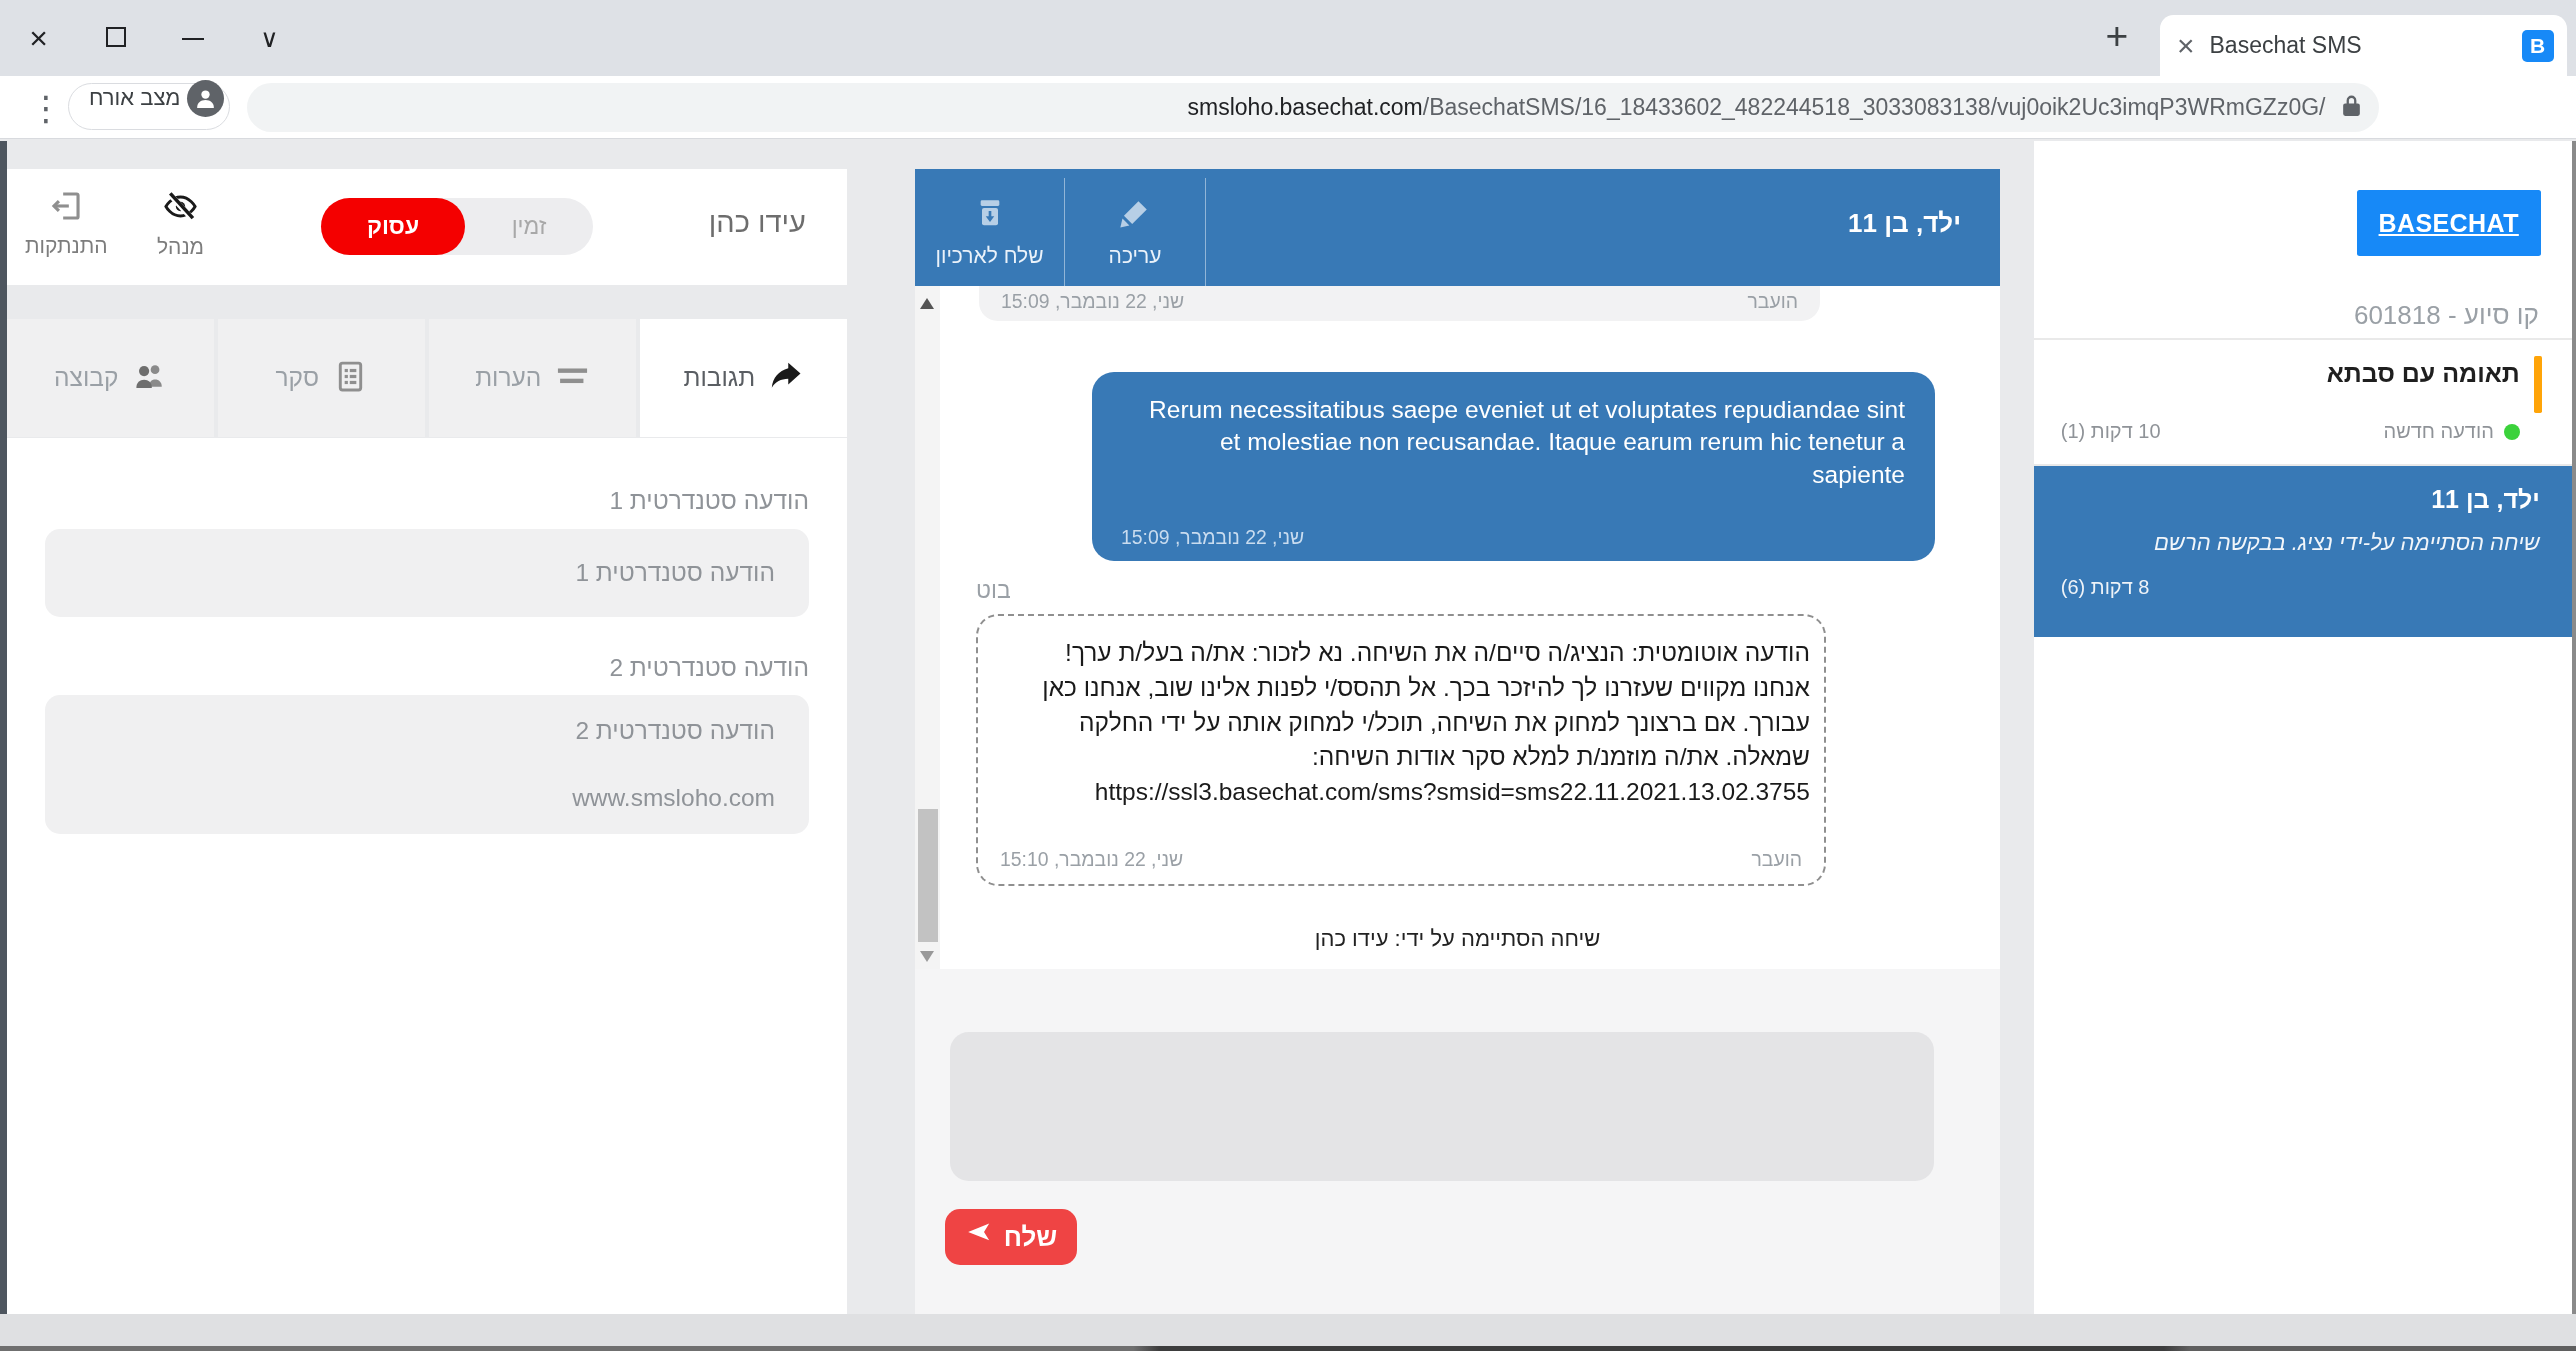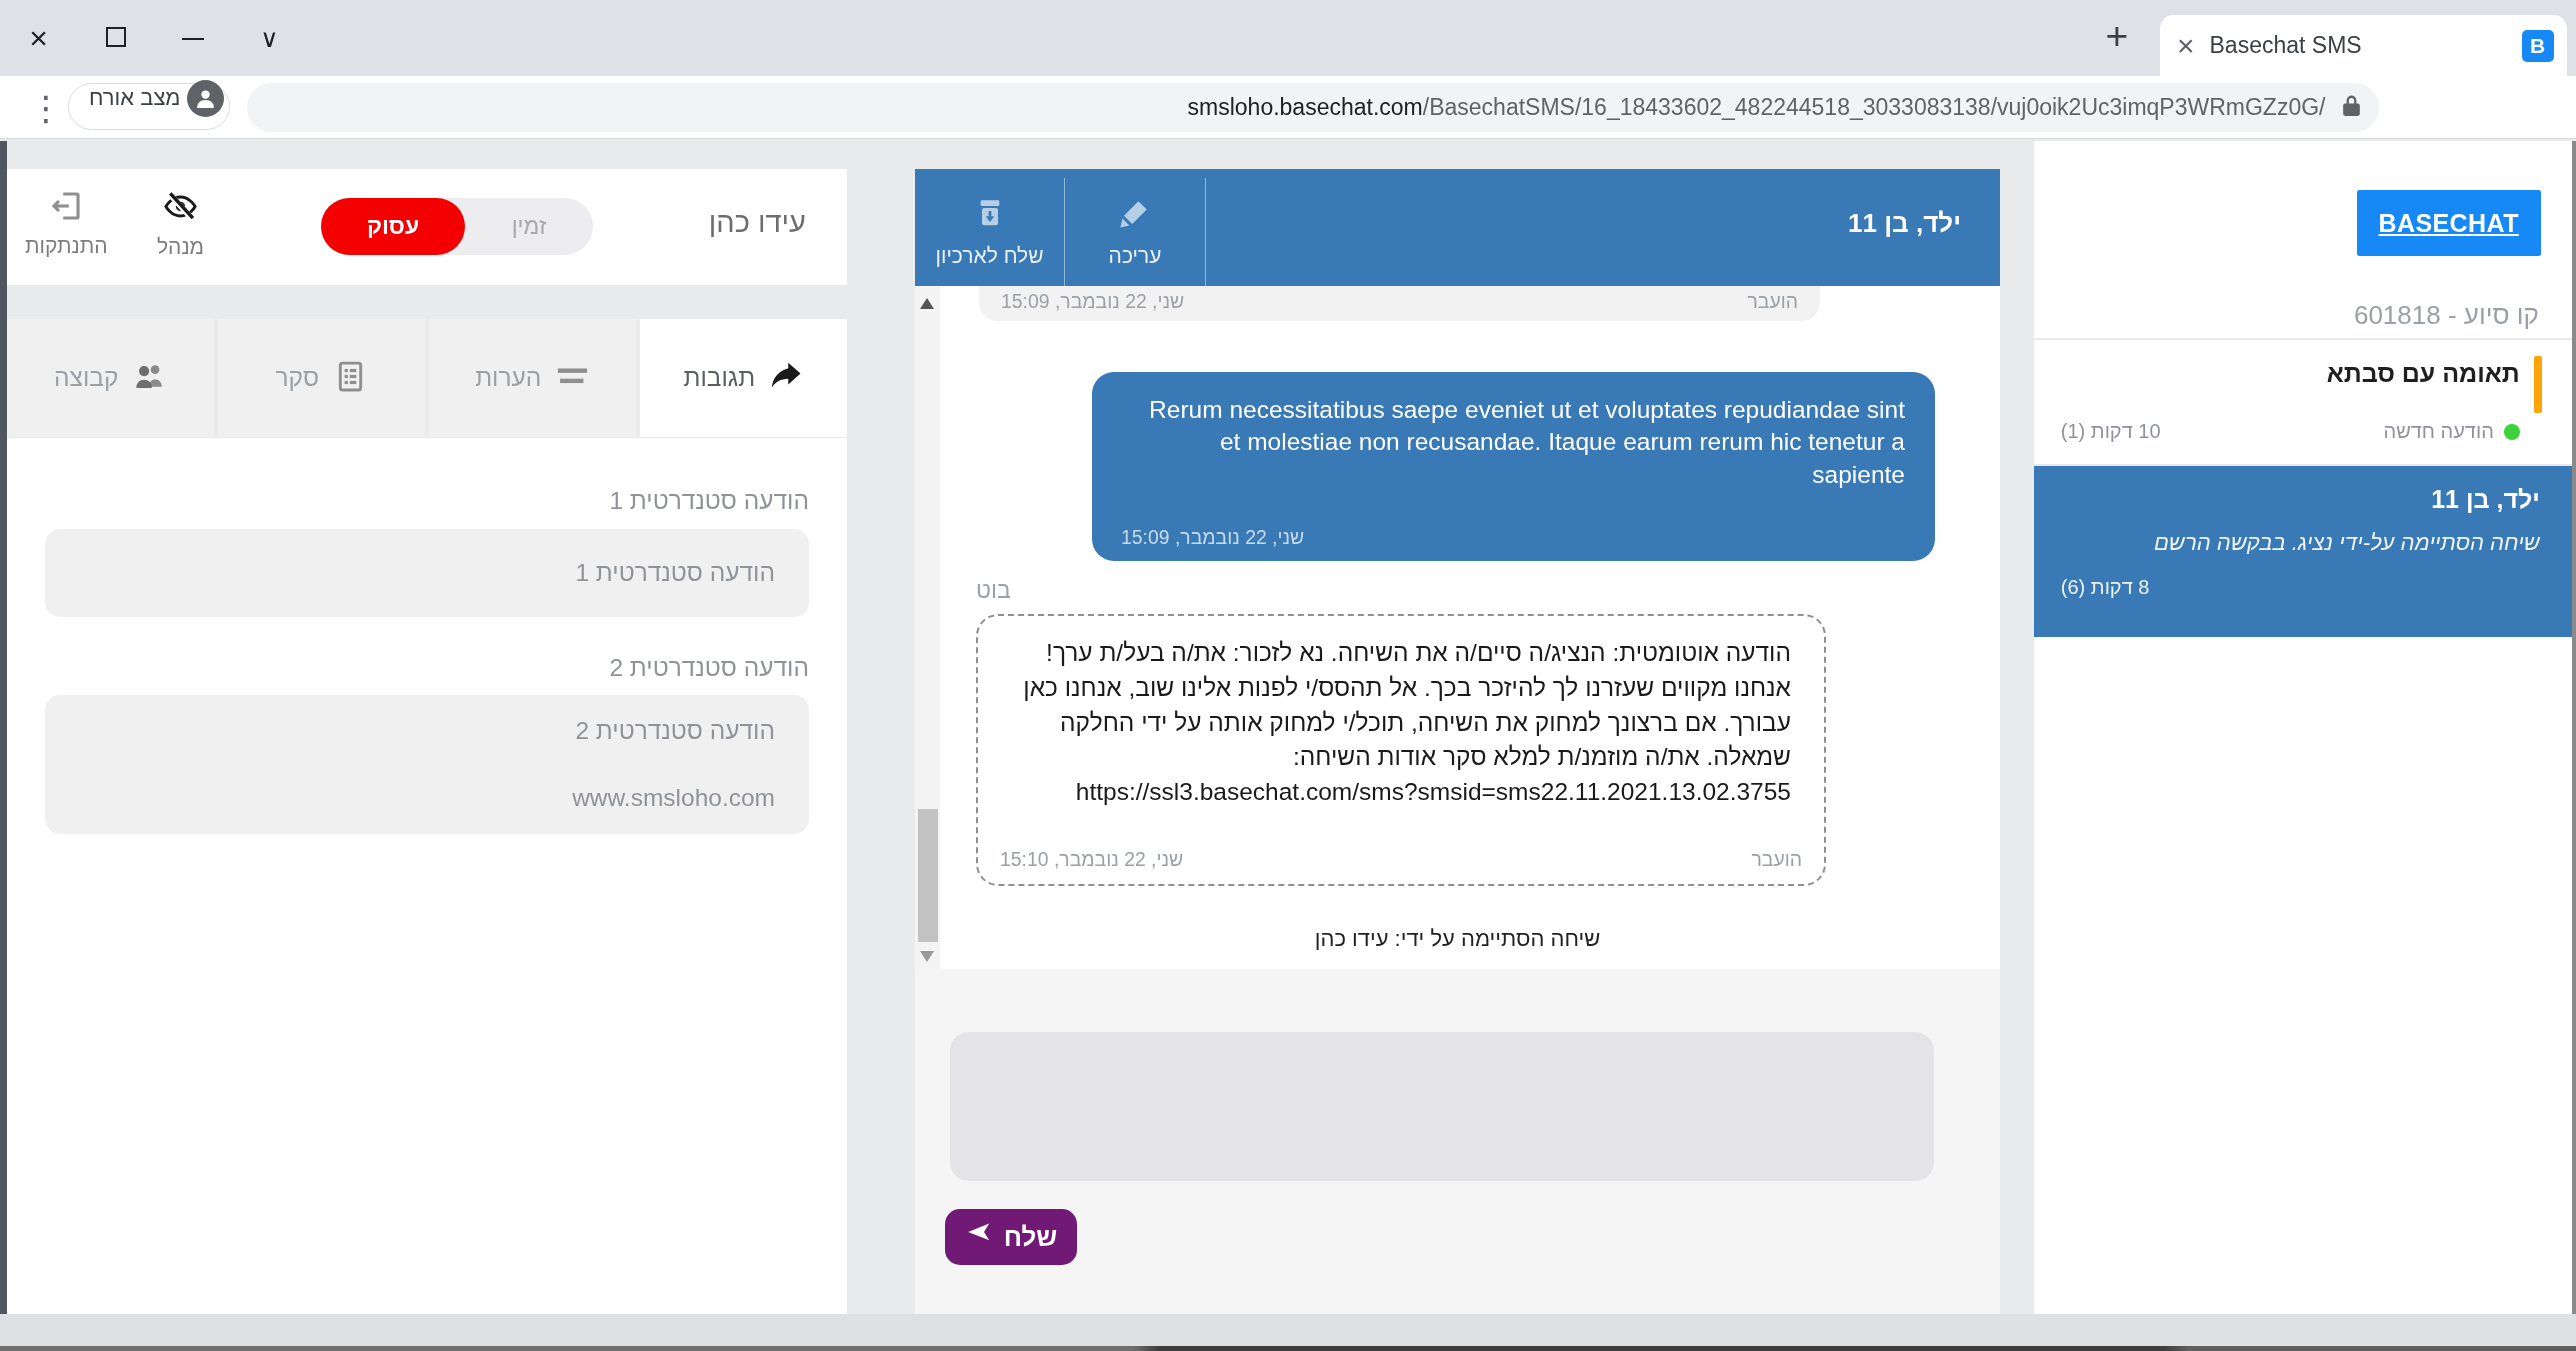--- a/index.html
+++ b/index.html
@@ -73,29 +73,29 @@
   .bubble-partial { position:absolute; left:64px; top:0; width:841px; height:35px; background:#f2f2f3; border-radius:0 0 18.6px 18.6px; }
   .bp-status { position:absolute; right:22px; top:4.2px; font-size:19.4px; color:#9aa0a6; }
   .bp-time { position:absolute; left:22px; top:4.2px; font-size:19.4px; color:#9aa0a6; }
 
   .bubble-out { position:absolute; left:177px; top:86px; width:843px; height:189px; background:#3879b6; border-radius:22px; }
   .bo-text { position:absolute; left:30px; right:30px; top:22px; font-size:24.5px; line-height:1.32; color:#fff; text-align:right; direction:ltr; }
   .bo-time { position:absolute; left:29px; bottom:12px; font-size:19.4px; color:#c9dcef; }
 
   .bot-label { position:absolute; left:61px; top:291px; font-size:23px; color:#9aa0a6; }
   .bubble-bot { position:absolute; left:61px; top:328px; width:850px; height:272px; border:2.5px dashed #8f8f8f; border-radius:22px; background:#fff; }
-  .bb-text { position:absolute; right:33px; left:29px; top:20px; font-size:24.5px; color:#1a1a1a; line-height:1.42; text-align:right; }
+  .bb-text { position:absolute; right:14px; left:29px; top:20px; font-size:24.5px; color:#1a1a1a; line-height:1.42; text-align:right; }
   .bb-status { position:absolute; right:22px; bottom:13.5px; font-size:19.4px; color:#9aa0a6; }
   .bb-time { position:absolute; left:22px; bottom:13.5px; font-size:19.4px; color:#9aa0a6; }
 
   .ended-note { position:absolute; left:0; right:0; top:640px; text-align:center; font-size:22px; color:#222; }
 
   .compose { position:absolute; left:0; right:0; bottom:0; height:345px; background:#f5f5f6; }
   .ta { position:absolute; left:35px; right:66px; top:63px; height:149px; background:#e4e4e6; border-radius:18.6px; border:none; resize:none; }
-  .send-btn { position:absolute; left:30px; top:240px; width:132px; height:56px; background:#701a75; border:none; border-radius:15px; color:#fff; display:flex; align-items:center; justify-content:center; gap:12px; font-size:26px; font-weight:bold; font-family:inherit; direction:rtl; }
+  .send-btn { position:absolute; left:30px; top:240px; width:132px; height:56px; background:#ef4444; border:none; border-radius:15px; color:#fff; display:flex; align-items:center; justify-content:center; gap:12px; font-size:26px; font-weight:bold; font-family:inherit; direction:rtl; }
 
   
   .agent { position:absolute; right:1729px; top:169px; width:840px; height:1145px; }
   .agent-card { position:absolute; left:0; right:0; top:0; height:116px; background:#fff; }
   .agent-name { position:absolute; right:41px; top:37px; font-size:29px; color:#6d6d6d; }
   .status-toggle { position:absolute; right:254px; top:29px; width:272px; height:57px; background:#ededef; border-radius:29px; }
   .busy { position:absolute; left:0; top:0; width:144px; height:57px; background:#f40000; border-radius:29px; color:#fff; font-weight:bold; font-size:23px; display:flex; align-items:center; justify-content:center; }
   .avail { position:absolute; right:0; top:0; width:128px; height:57px; color:#a8a8a8; font-size:23px; display:flex; align-items:center; justify-content:center; }
   .mini-btn { position:absolute; top:20px; display:flex; flex-direction:column; align-items:center; gap:8.4px; }
   .mini-btn .mb-label { font-size:21px; color:#7d7d7d; white-space:nowrap; }

